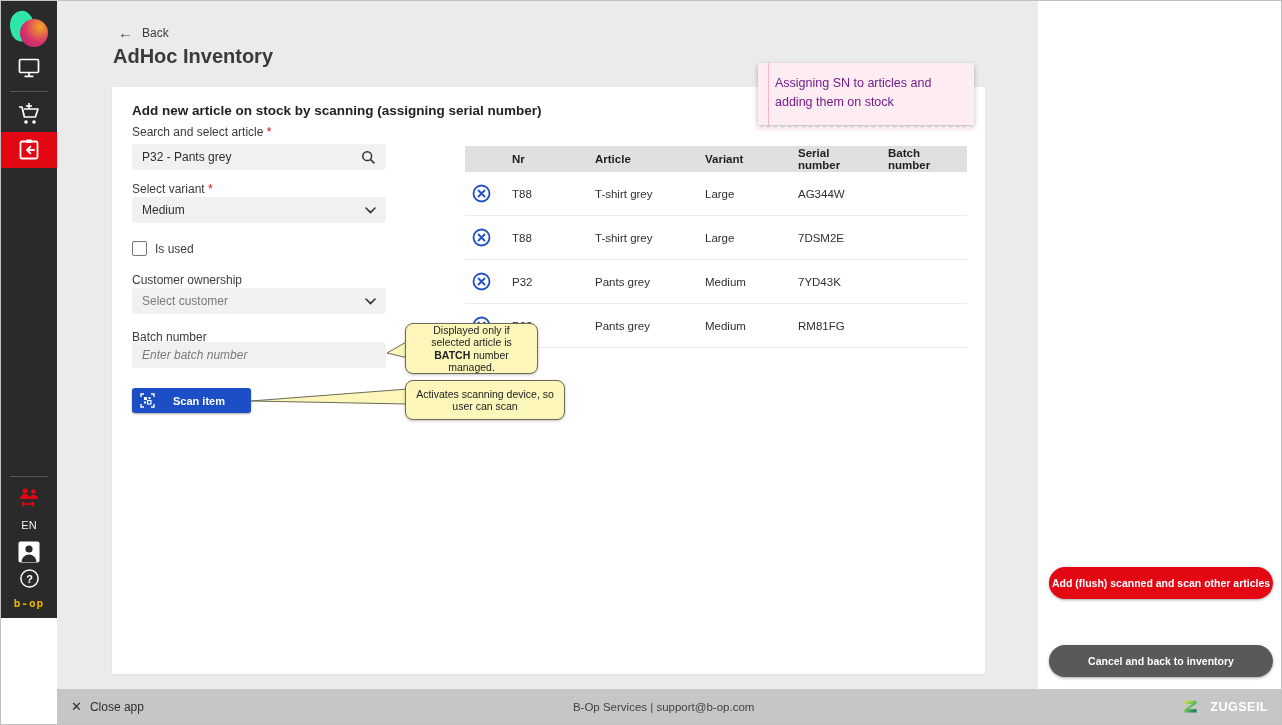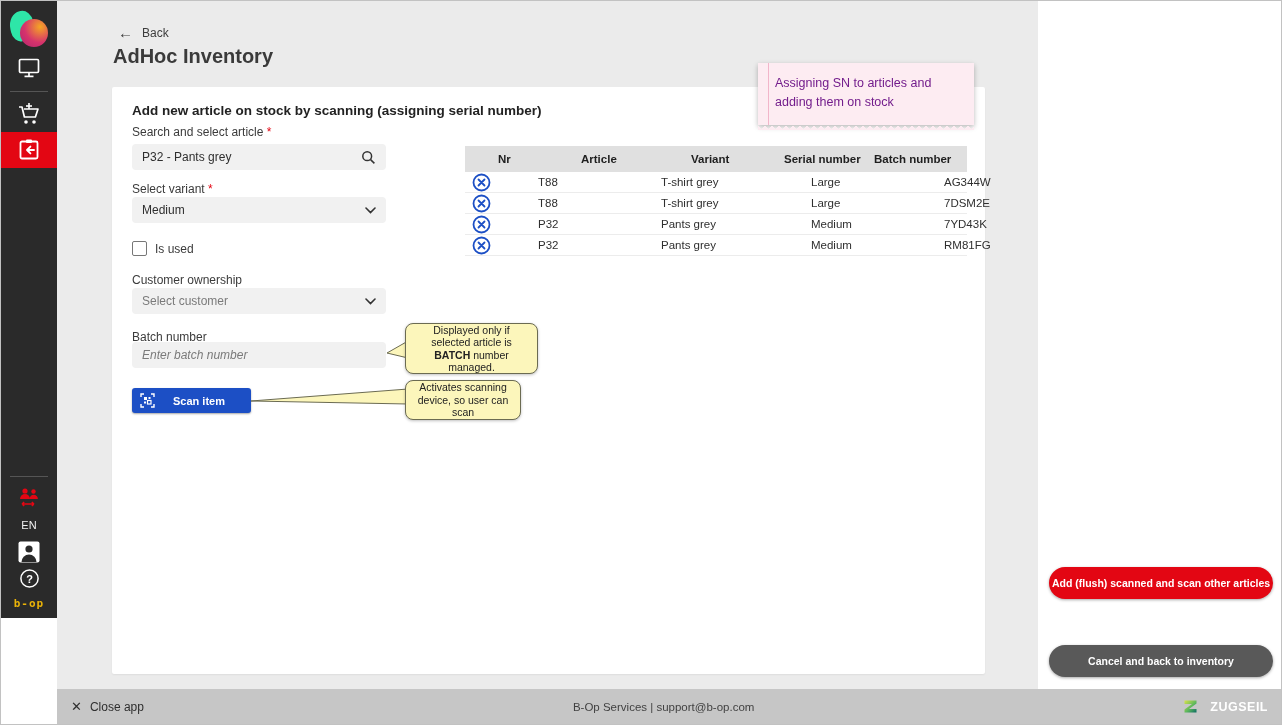--- a/index.html
+++ b/index.html
@@ -53,41 +53,41 @@
 
   .scan-btn { position:absolute; left:20px; top:301px; width:119px; height:25px; background:#1c4fc5; border:none;
               border-radius:3px; color:#fff; display:flex; align-items:center; padding:0 8px; cursor:pointer;
               box-shadow:0 1px 2px rgba(0,0,0,0.35); }
   .scan-btn span { flex:1; text-align:center; font-size:11px; font-weight:bold; color:#fff; }
 
   
   .table { position:absolute; left:353px; top:59px; width:502px; }
   .t-head { display:grid; grid-template-columns:33px 83px 110px 93px 90px 93px; background:#e0e0e0;
             height:26px; align-items:center; font-size:11.5px; font-weight:bold; color:#1f1f1f; }
-  .t-row { display:grid; grid-template-columns:33px 83px 110px 93px 90px 93px; height:21px; align-items:center;
-           font-size:11.5px; color:#2f2f2f; border-bottom:1px solid #ececec; background:#fff;gap:40px; }
-  .t-cell { padding-right:4px; }
+  .t-row { display:grid; grid-template-columns:33px 83px 110px 93px 90px 93px; height:44px; align-items:center;
+           font-size:11.5px; color:#2f2f2f; border-bottom:1px solid #ececec; background:#fff; }
+  .t-cell { padding-right:4px;margin-left:14px; }
   .del-btn { width:19px; height:19px; margin-left:7px; background:none; border:none; cursor:pointer; padding:0; }
 
   
   .pointer-svg { position:absolute; left:0; top:0; width:1282px; height:725px; z-index:3; pointer-events:none; }
 
   .pink-note { position:absolute; left:757px; top:62px; width:216px; height:62px; background:#fdecf2; z-index:4;
                box-shadow:0 2px 5px rgba(0,0,0,0.28); padding:11px 12px 0 17px; font-size:12.5px; line-height:19px;
                color:#731d8c; }
   .pink-note::before { content:""; position:absolute; left:10px; top:0; bottom:0; width:1px; background:rgba(220,80,130,0.35); }
   .pink-note::after { content:""; position:absolute; left:0; right:0; bottom:-5px; height:5px;
       background-image:linear-gradient(45deg,#fdecf2 3px,transparent 0),linear-gradient(-45deg,#fdecf2 3px,transparent 0);
       background-size:7px 5px; background-repeat:repeat-x; }
 
   .ynote { position:absolute; background:#fcf6bb; border:1px solid #6b6b52; border-radius:8px; z-index:4;
            font-size:10.5px; line-height:12.5px; color:#222; text-align:center;
            display:flex; align-items:center; justify-content:flex-end; box-shadow:0 1px 3px rgba(0,0,0,0.25); }
   .ynote-1 { left:404px; top:322px; width:133px; height:51px; padding:4px 8px; }
-  .ynote-2 { left:404px; top:379px; width:116px; height:40px; padding:4px 8px; }
+  .ynote-2 { left:404px; top:379px; width:160px; height:40px; padding:4px 8px; }
 
   
   .action-btn { position:absolute; left:1048px; width:224px; height:32px; border:none; border-radius:16px;
                 color:#fff; font-size:10.5px; font-weight:bold; cursor:pointer; z-index:2;
                 box-shadow:0 1px 3px rgba(0,0,0,0.35); font-family:"Liberation Sans", sans-serif; }
   .act-red { background:#e30613; }
   .act-grey { background:#595959; }
   .a1 { top:566px; } .a2 { top:605px; } .a3 { top:644px; }
 
   

